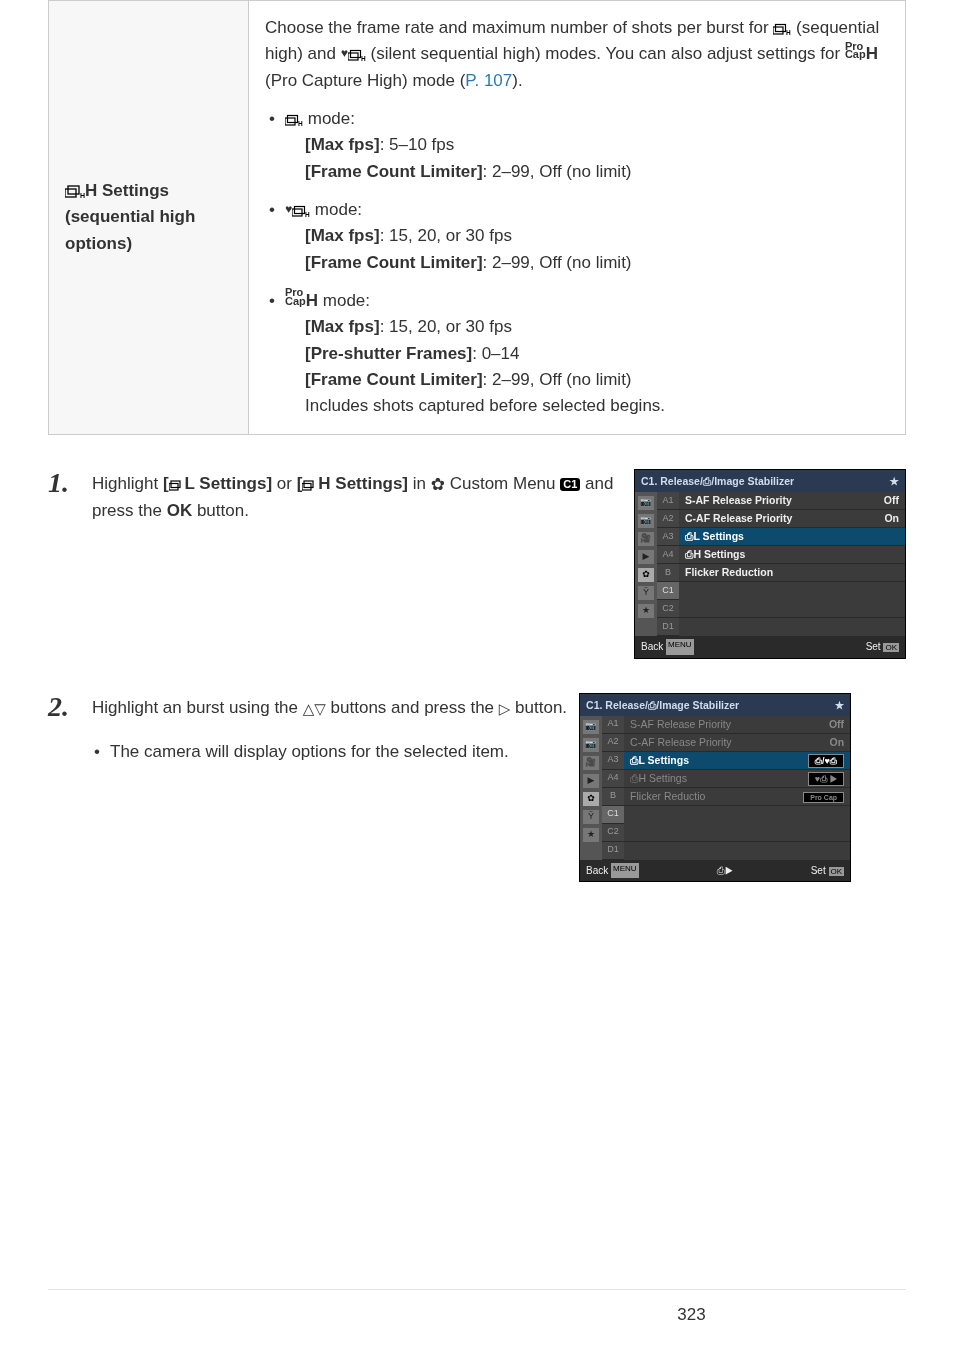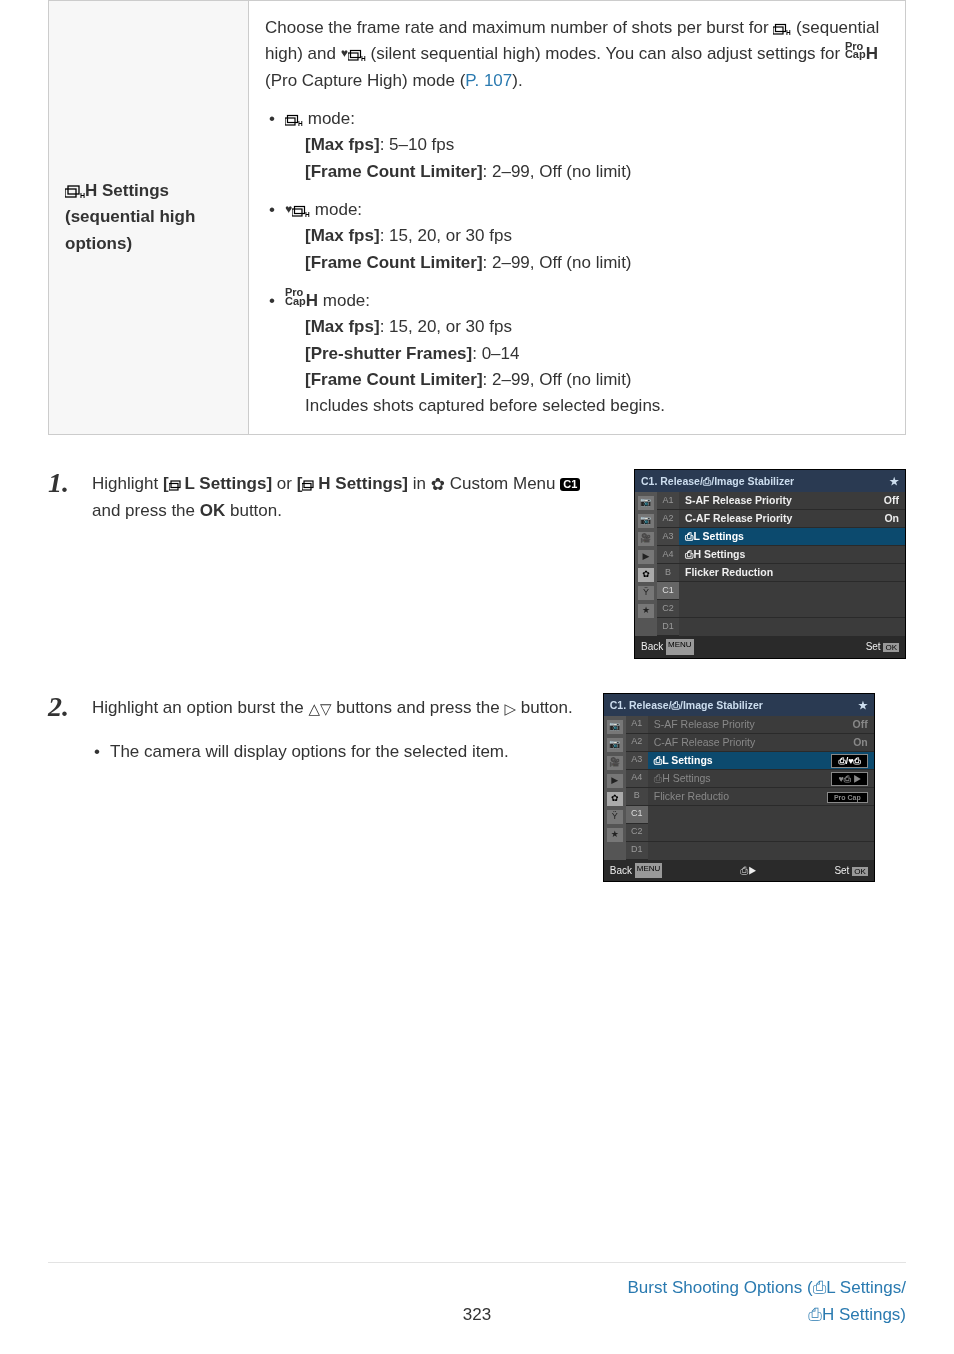--- a/index.html
+++ b/index.html
@@ -88,21 +88,21 @@
   .cam-lcol span.on { background:#666; color:#ddd;}
   .cam-list { flex:1; }
   .cam-row { display:flex; align-items:center; height:18px; padding:0 6px;
     border-bottom: 1px solid #2a2a2a; }
   .cam-row.sel { background:#0c4a6e; color:#fff; }
   .cam-row.dis { color:#888; }
   .cam-row .val { margin-left:auto; font-weight:bold; }
   .cam-foot { display:flex; padding:3px 6px; background:#2a2a2a; font-size:10px;}
   .cam-foot .set { margin-left:auto; }
   .popup-box { background:#000; border:1px solid #888; padding:1px 6px; font-size:9px;}
-  .step-right { display:flex; gap: 30px; align-items:flex-start; }
+  .step-right { display:flex; gap: 12px; align-items:flex-start; }
   .footer {
     position: absolute; bottom: 26px; left: 48px; right: 48px;
     display:flex; align-items:flex-end; justify-content:space-between;
     border-top: 1px solid #e3e3e3; padding-top: 12px;
   }
   .footer .pgnum { flex:1; text-align:center; }
   .footer .toc-link { color:#2a7ab0; text-align:right; flex:1; }
   .footer .spacer-l { flex:1; }
   .pro-cap-glyph { display:inline-block; font-size:11px; line-height:0.8; vertical-align:1px;}
   .pro-cap-glyph .p { display:block; font-weight:bold;}
@@ -229,21 +229,21 @@
       </div>
       <div class="cam-foot"><span>Back</span>&nbsp;<span style="background:#999;color:#000;padding:0 2px;font-size:8px;">MENU</span><span class="set"><span>Set</span>&nbsp;<span style="background:#999;color:#000;padding:0 2px;font-size:8px;">OK</span></span></div>
     </div>
   </div>
 </div>
 
 <div class="step">
   <div class="step-num">2.</div>
   <div class="step-right">
     <div class="step-body">
-      <span>Highlight an option burst the </span><span class="arrow-glyph">△</span><span class="arrow-glyph">▽</span><span> buttons and press the </span><span class="arrow-glyph">▷</span><span> button.</span>
+      <span>Highlight an burst using the </span><span class="arrow-glyph">△</span><span class="arrow-glyph">▽</span><span> buttons and press the </span><span class="arrow-glyph">▷</span><span> button.</span>
       <div class="substep"><span>The camera will display options for the selected item.</span></div>
     </div>
     <div class="cam-screen">
       <div class="cam-title">
             <span>C1. Release/⎙/Image Stabilizer</span>
             <span class="star">★</span>
           </div>
       <div class="cam-body">
         <div class="cam-left">
           <span class="tab">📷</span>
@@ -291,17 +291,13 @@
       <div class="cam-foot"><span>Back</span>&nbsp;<span style="background:#999;color:#000;padding:0 2px;font-size:8px;">MENU</span><span style="flex:1;text-align:center;">⎙▶</span><span class="set"><span>Set</span>&nbsp;<span style="background:#999;color:#000;padding:0 2px;font-size:8px;">OK</span></span></div>
     </div>
   </div>
 </div>
 
 </div>
 
 <div class="footer">
   <div class="spacer-l"></div>
   <div class="pgnum">323</div>
-  <div class="toc-link">
-    <span>Burst Shooting Options (⎙L Settings/</span><br>
-    <span>⎙H Settings)</span>
-  </div>
 </div>
 
 </body></html>

